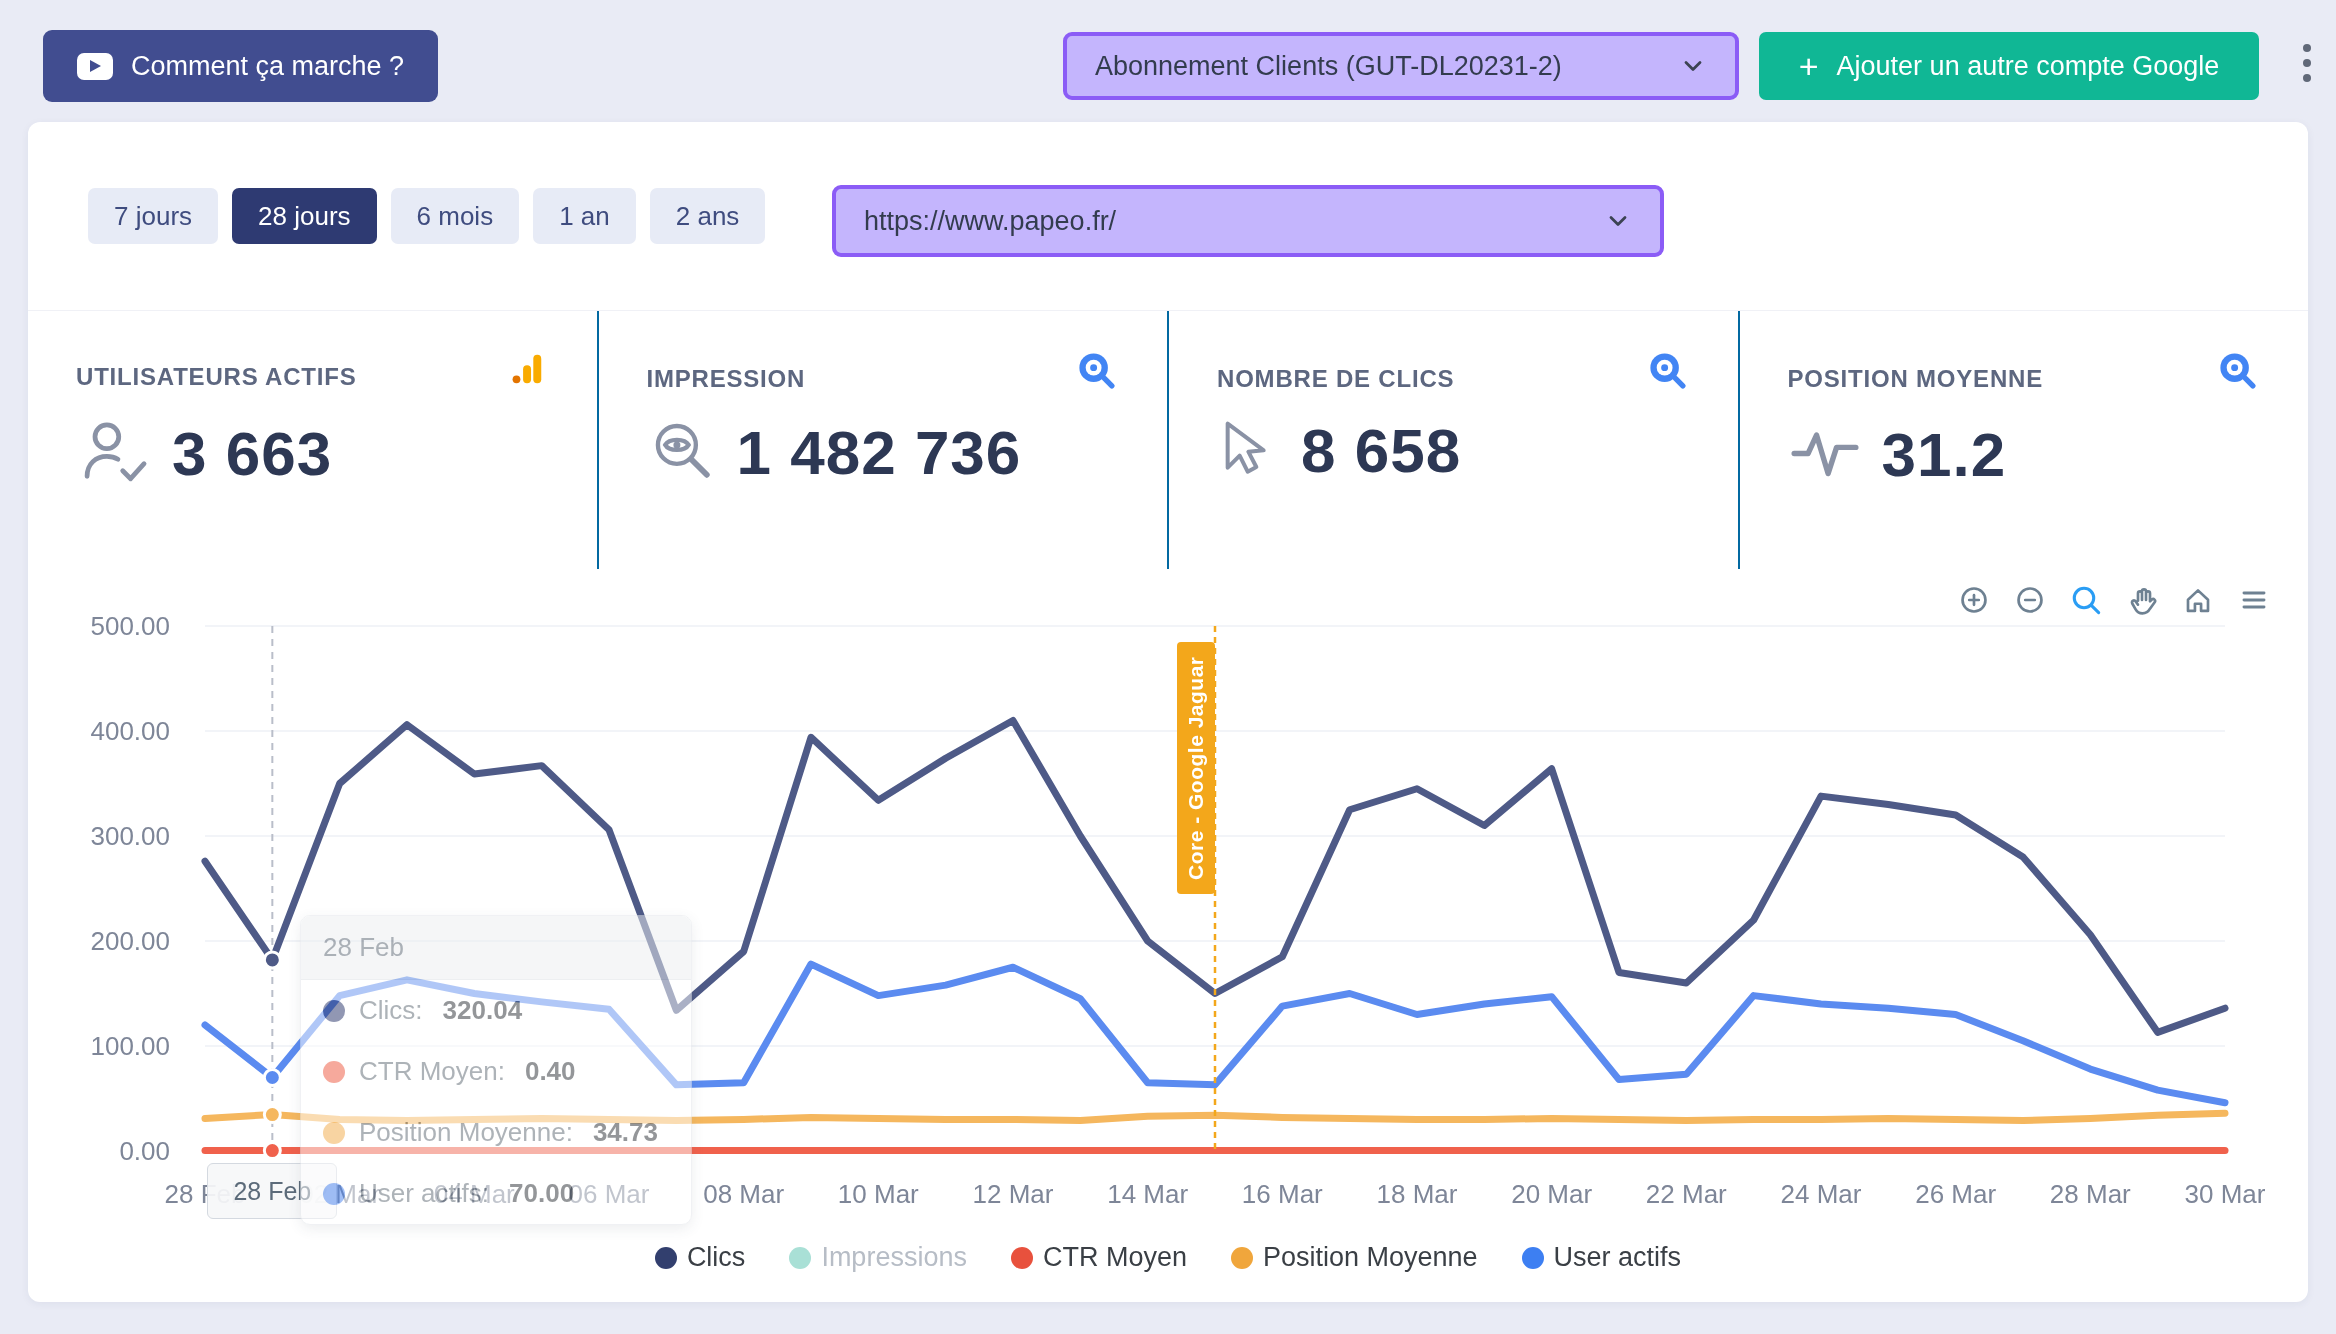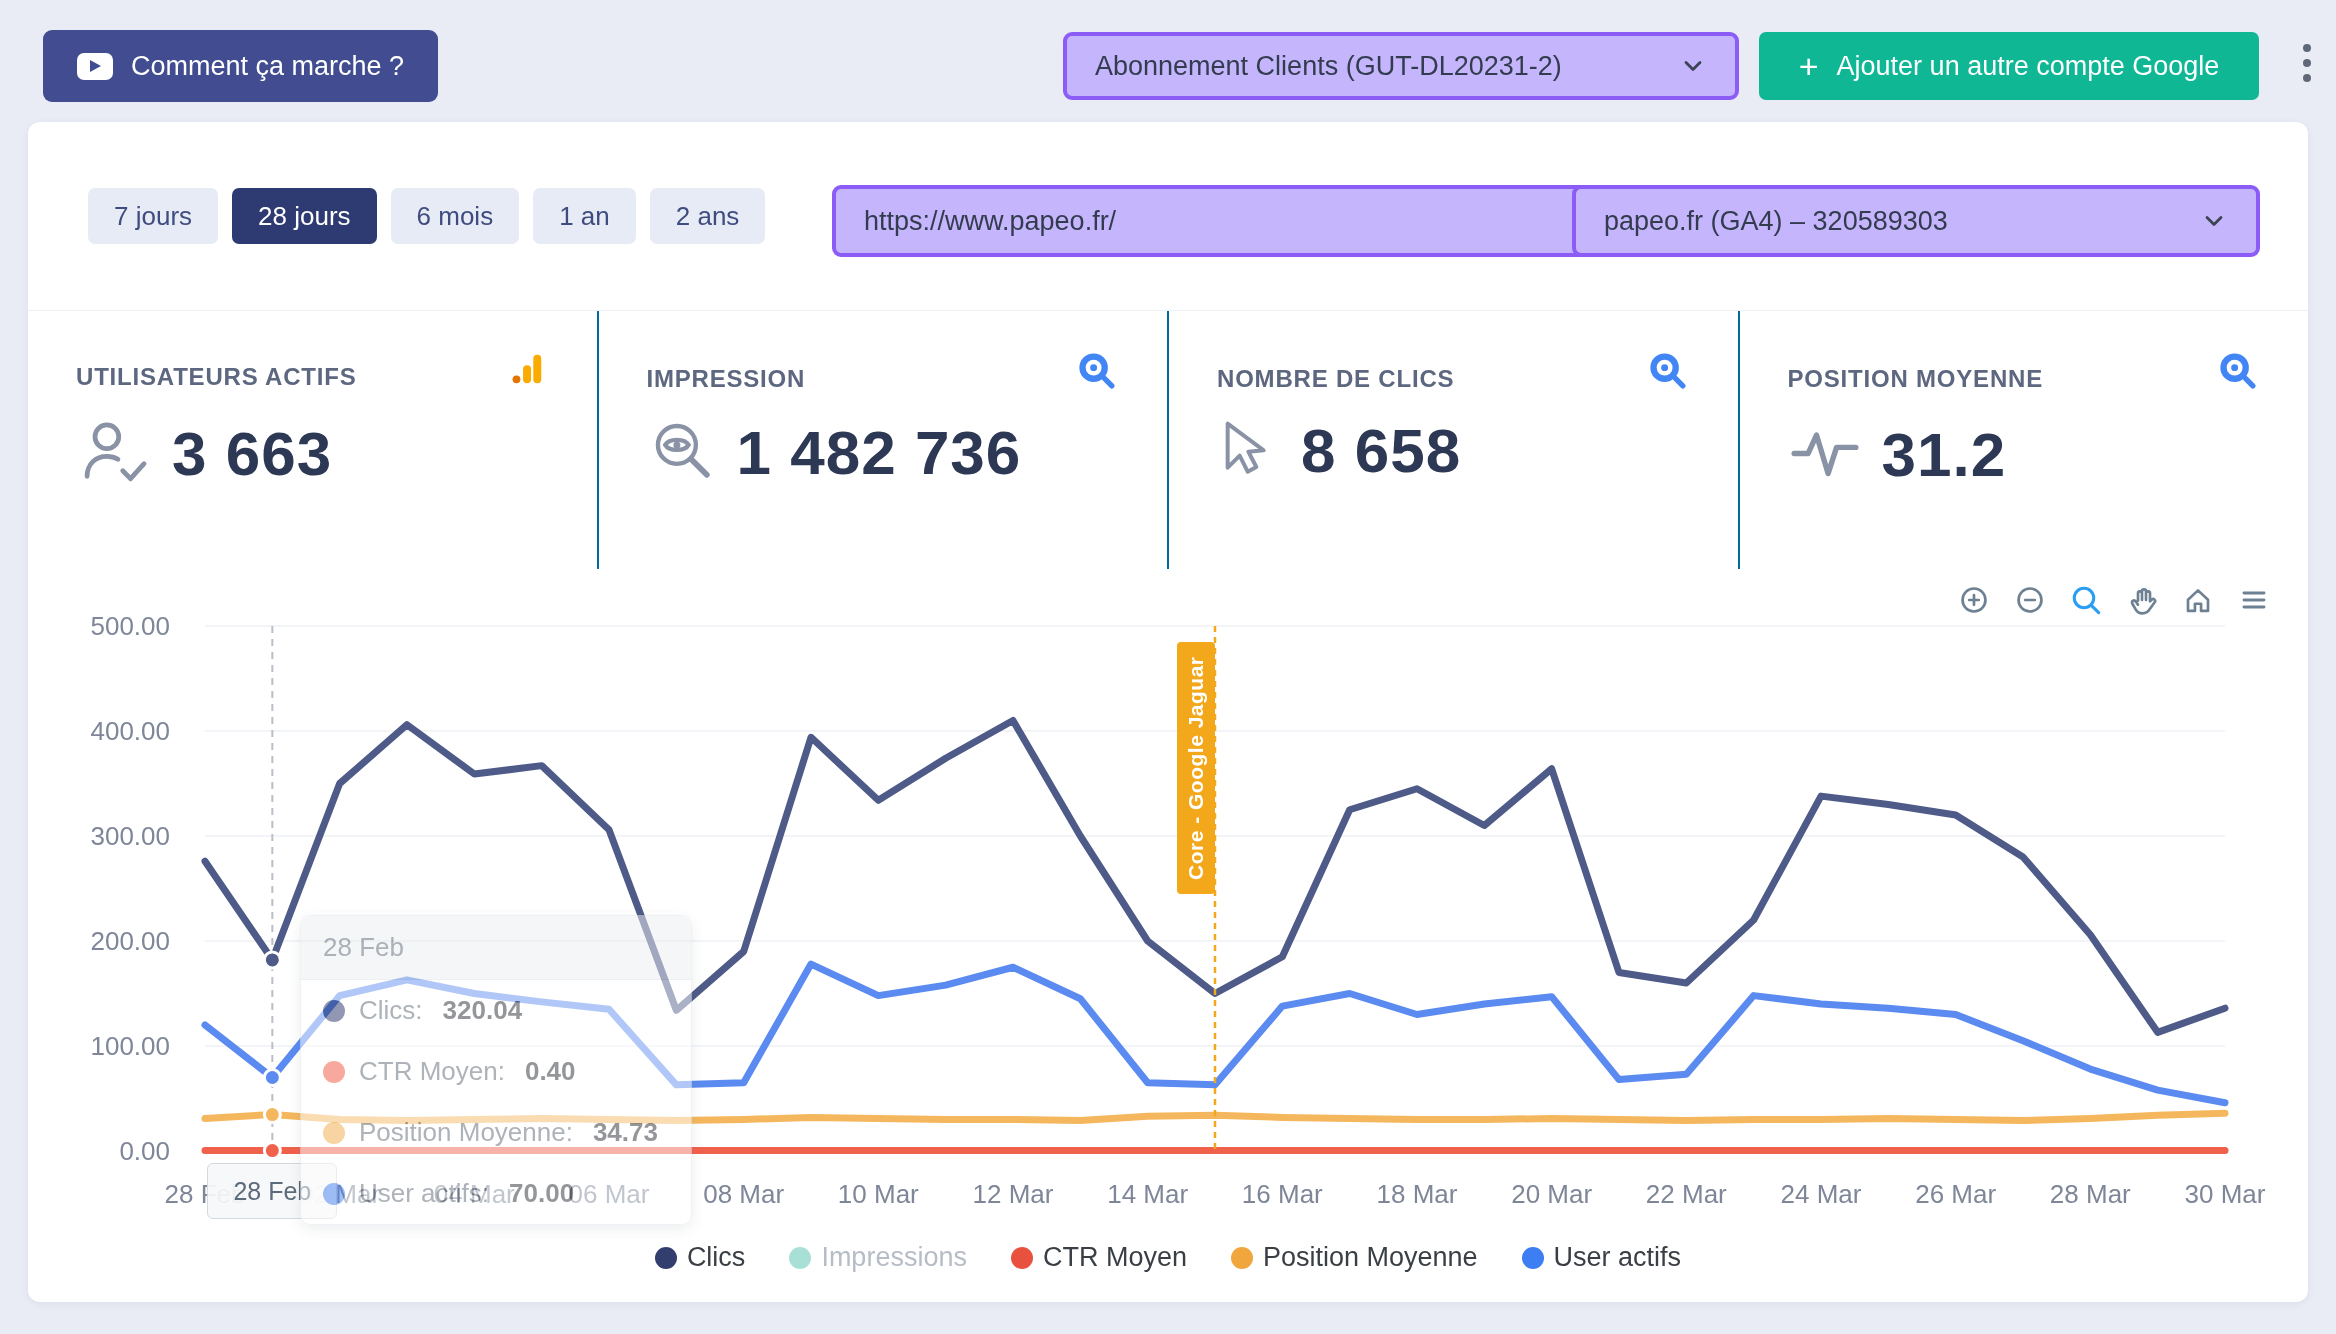--- a/index.html
+++ b/index.html
@@ -131,26 +131,20 @@
   <div class="ranges">
     <button class="pill">7 jours</button>
     <button class="pill active">28 jours</button>
     <button class="pill">6 mois</button>
     <button class="pill">1 an</button>
     <button class="pill">2 ans</button>
   </div>
 
   <div class="select site-select">
     <span>https://www.papeo.fr/</span>
-    <svg width="28" height="28" viewBox="0 0 24 24" fill="none" stroke="#3c4353" stroke-width="2.4" stroke-linecap="round" stroke-linejoin="round">
-        <path d="M6 9l6 6 6-6"></path>
-      </svg>
-  </div>
-  <div class="select prop-select">
-    <span>papeo.fr (GA4) – 320589303</span>
     <svg width="28" height="28" viewBox="0 0 24 24" fill="none" stroke="#3c4353" stroke-width="2.4" stroke-linecap="round" stroke-linejoin="round">
         <path d="M6 9l6 6 6-6"></path>
       </svg>
   </div>
 
   <div class="card-divider"></div>
 
   <div class="stats">
     <div class="stat">
       <div class="stat-head">

